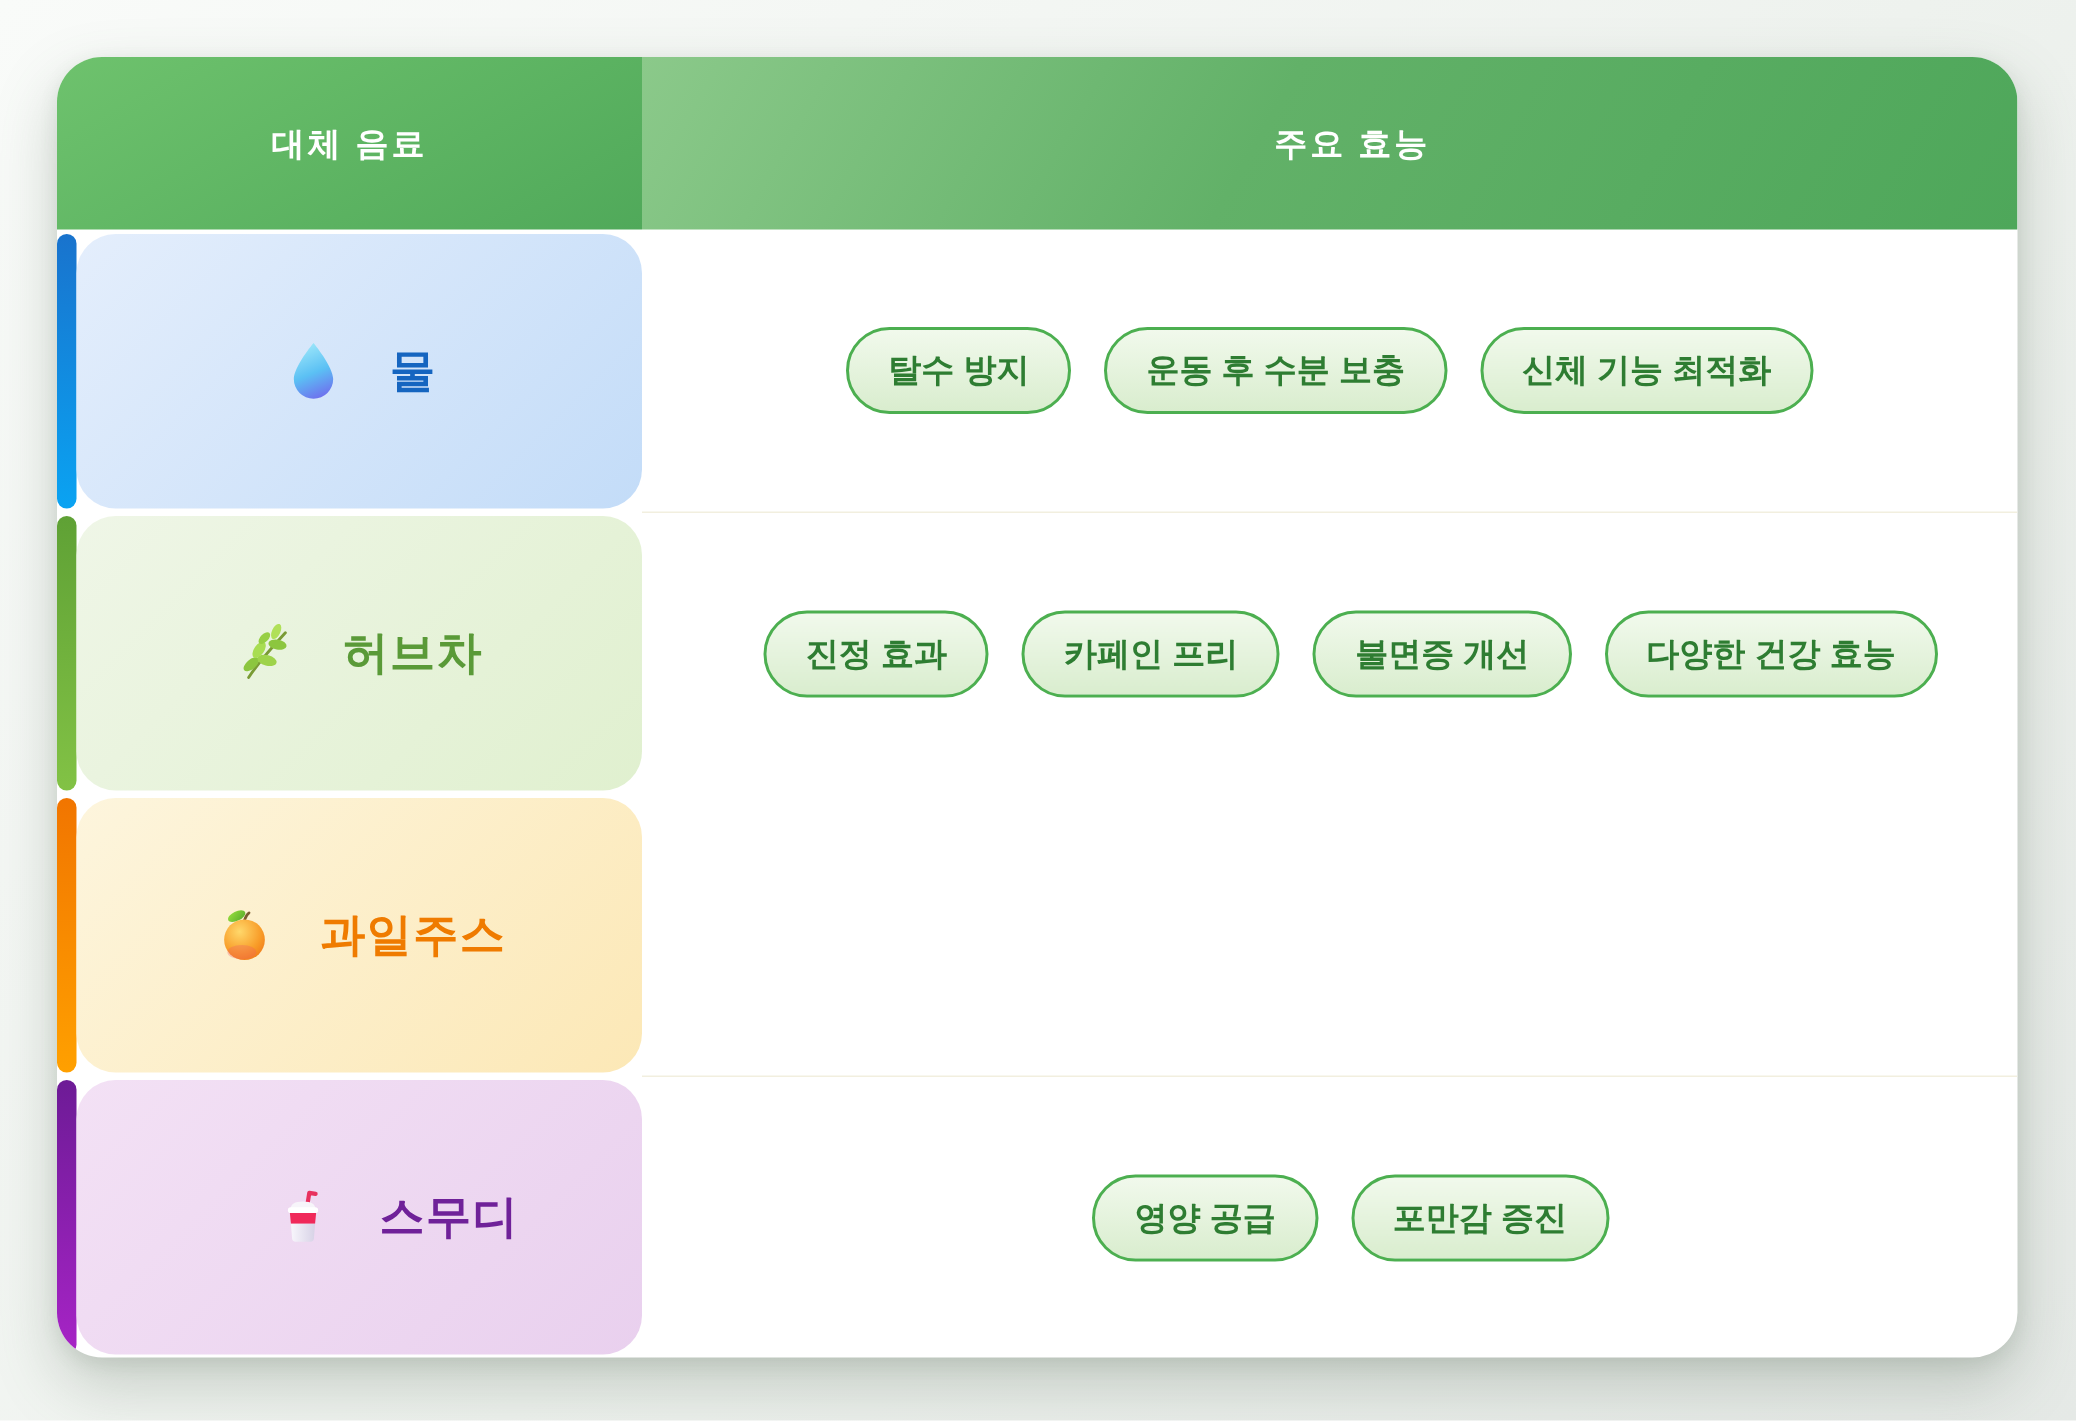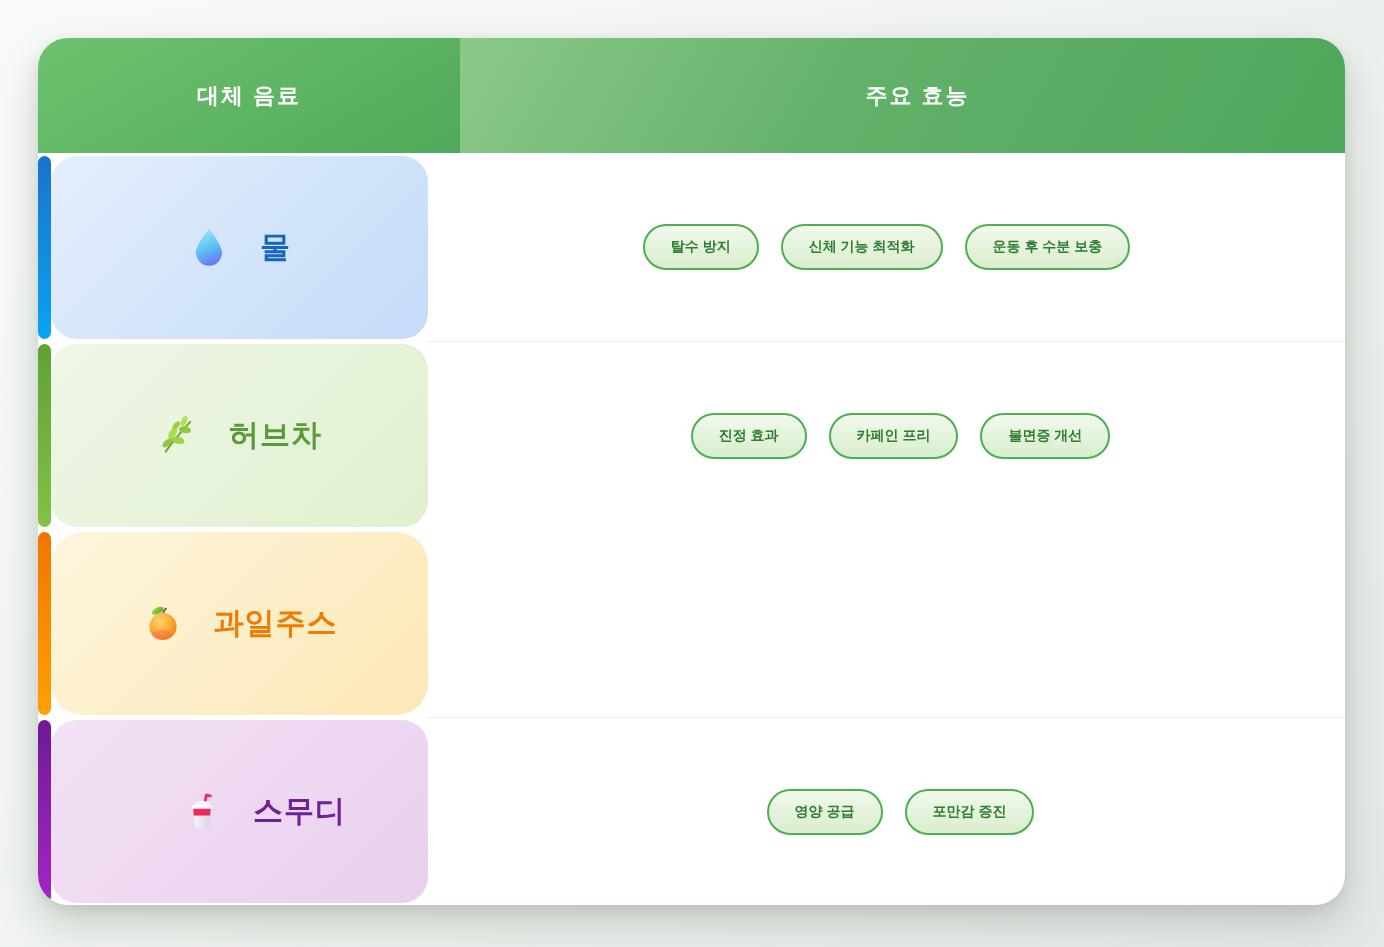--- a/index.html
+++ b/index.html
@@ -12,48 +12,48 @@
   .table-card{
     position:absolute;left:38px;top:38px;width:1307px;height:867px;
     background:#ffffff;border-radius:30px;overflow:hidden;
     box-shadow:0 18px 42px rgba(85,105,85,.28),0 4px 12px rgba(85,105,85,.12);
     display:flex;flex-direction:column;
   }
   
   .header{display:flex;height:115px;flex:none;}
   .header-cell{display:flex;align-items:center;justify-content:center;
     color:#ffffff;font-size:22px;font-weight:bold;letter-spacing:2px;}
-  .header-left{width:422px;background:linear-gradient(150deg,#6ec26d 0%,#50a95a 100%);}
+  .header-left{width:390px;background:linear-gradient(150deg,#6ec26d 0%,#50a95a 100%);}
   .header-right{flex:1;background:linear-gradient(120deg,#8bc98a 0%,#62b168 45%,#4ea75a 100%);padding-left:30px;}
   
   .row{display:flex;height:188px;flex:none;}
   .row-left{width:390px;display:flex;box-sizing:border-box;padding:2.5px 0;}
   .accent{width:13px;border-radius:7px;flex:none;}
   .bev-card{flex:1;border-radius:26px;display:flex;align-items:center;justify-content:center;gap:30px;}
   .bev-name{font-size:30px;font-weight:bold;letter-spacing:1px;}
   .row-right{flex:1;display:flex;align-items:center;justify-content:center;gap:22px;box-sizing:border-box;}
   .row.sep .row-right{border-top:1px solid #f2efdf;padding-left:28px;}
   
   .row-water .accent{background:linear-gradient(180deg,#1973cd 0%,#0aa3f2 100%);}
   .row-water .bev-card{background:linear-gradient(135deg,#e4eefc 0%,#c3dcf8 100%);}
   .row-water .bev-name{color:#1565c0;}
   .row-herbal .accent{background:linear-gradient(180deg,#5fa135 0%,#82c245 100%);}
   .row-herbal .bev-card{background:linear-gradient(135deg,#eff6e7 0%,#e0f0cf 100%);}
   .row-herbal .bev-name{color:#5a9a38;}
   .row-juice .accent{background:linear-gradient(180deg,#f17500 0%,#ffa000 100%);}
-  .row-juice .bev-card{background:linear-gradient(135deg,#fdf5dd 0%,#fce8b6 100%);border-radius:32px;}
+  .row-juice .bev-card{background:linear-gradient(135deg,#fdf5dd 0%,#fce8b6 100%);}
   .row-juice .bev-name{color:#ef7b00;}
   .row-smoothie .accent{background:linear-gradient(180deg,#6d1b96 0%,#a724c6 100%);}
   .row-smoothie .bev-card{background:linear-gradient(135deg,#f3e1f5 0%,#e9d0ee 100%);padding-left:48px;}
   .row-smoothie .bev-name{color:#6f2199;}
   
   .pill{
     border:2px solid #4caf50;border-radius:999px;padding:12px 26px;
     background:linear-gradient(180deg,#f1f9ec 0%,#d9edce 100%);
-    color:#2e7d32;font-size:14px;font-weight:bold;white-space:nowrap;
+    color:#2e7d32;font-size:22px;font-weight:bold;white-space:nowrap;
   }
   .icon{width:42px;height:42px;flex:none;display:block;}
 </style>
 </head>
 <body>
 
 <div class="table-card">
 
   <div class="header">
     <div class="header-cell header-left">대체 음료</div>
@@ -72,22 +72,22 @@
                 <stop offset="1" stop-color="#6e72ee"></stop>
             </linearGradient>
           </defs>
           <path d="M24 3 C24 3 9 21 9 30.5 a15 15 0 0 0 30 0 C39 21 24 3 24 3 Z" fill="url(#gDrop)"></path>
         </svg>
         <span class="bev-name">물</span>
       </div>
     </div>
     <div class="row-right">
       <span class="pill">탈수 방지</span>
+      <span class="pill">운동 후 수분 보충</span>
       <span class="pill">신체 기능 최적화</span>
-      <span class="pill">운동 후 수분 보충</span>
     </div>
   </div>
 
   <div class="row row-herbal sep">
     <div class="row-left">
       <div class="accent"></div>
       <div class="bev-card">
         <svg class="icon" viewBox="0 0 48 48">
           <path d="M10 43 C16 34 26 22 38 9" stroke="#7a9b35" stroke-width="2.2" fill="none" stroke-linecap="round"></path>
           <ellipse cx="12" cy="33" rx="7" ry="3.6" fill="#8cc63f" transform="rotate(-40 12 33)"></ellipse>
@@ -97,20 +97,21 @@
           <ellipse cx="22" cy="13" rx="5.5" ry="3" fill="#97cf45" transform="rotate(-45 22 13)"></ellipse>
           <ellipse cx="31" cy="8" rx="6.2" ry="3.2" fill="#b0e058" transform="rotate(-65 31 8)"></ellipse>
         </svg>
         <span class="bev-name">허브차</span>
       </div>
     </div>
     <div class="row-right">
       <span class="pill">진정 효과</span>
       <span class="pill">카페인 프리</span>
       <span class="pill">불면증 개선</span>
+      <span class="pill">다양한 건강 효능</span>
     </div>
   </div>
 
   <div class="row row-juice sep">
     <div class="row-left">
       <div class="accent"></div>
       <div class="bev-card">
         <svg class="icon" viewBox="0 0 48 48">
           <defs>
             <radialGradient id="gOrange" cx="0.38" cy="0.3" r="0.85">

